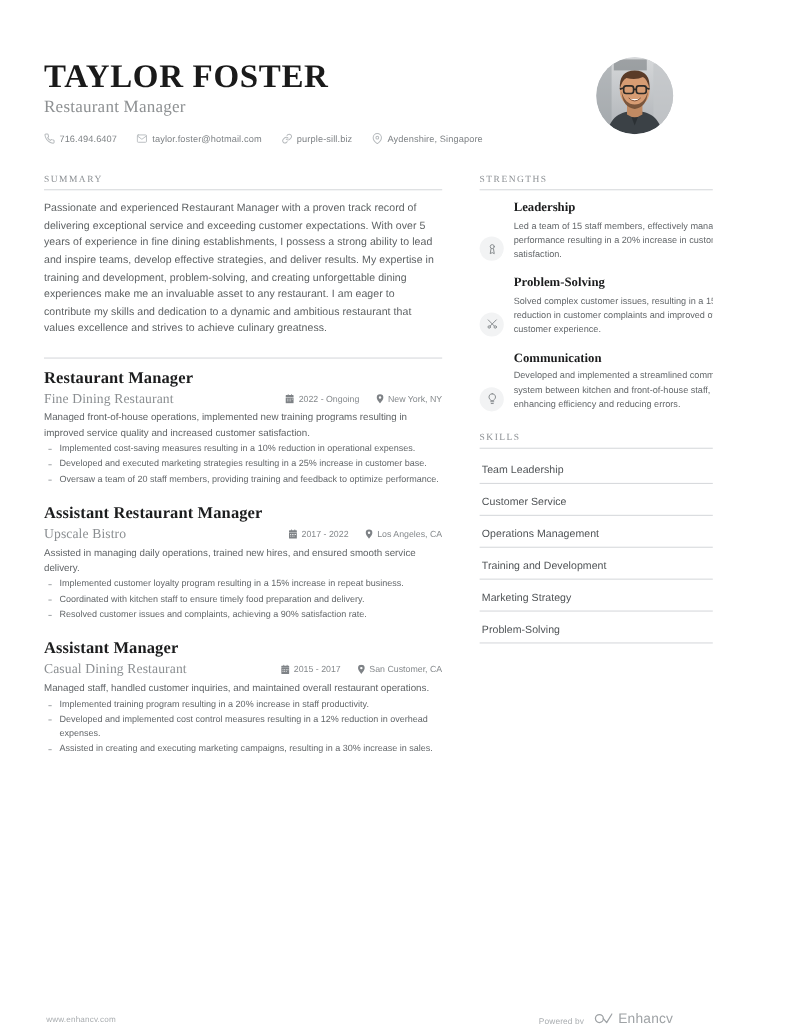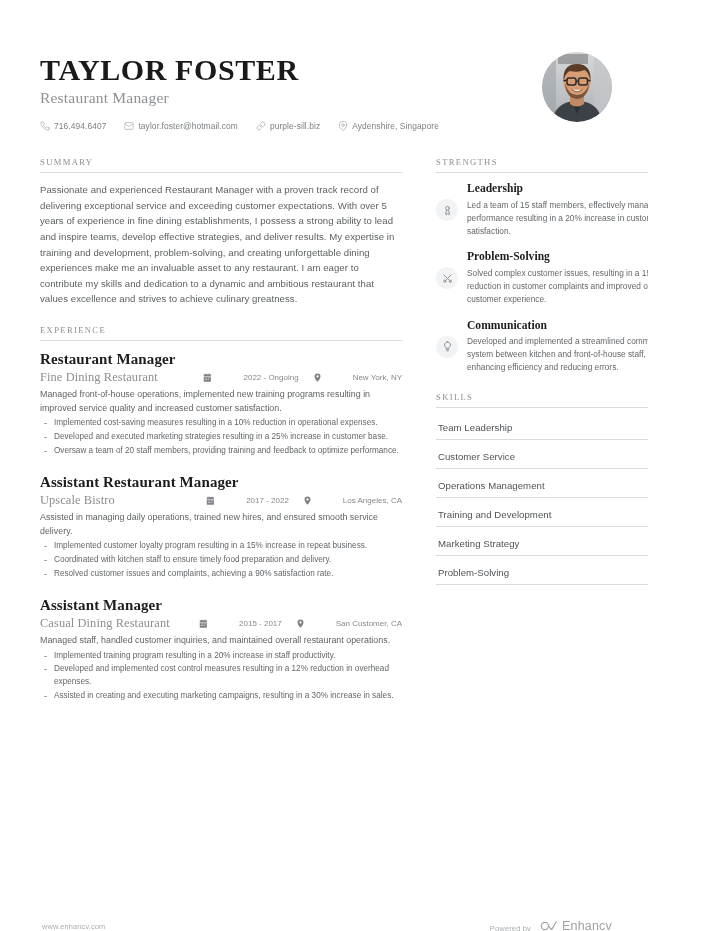--- a/index.html
+++ b/index.html
@@ -147,21 +147,20 @@
     flex: 0 0 auto;
   }
   .exp-spacer { flex: 1 1 auto; min-width: 10px; }
   .exp-chip {
     display: flex;
     align-items: center;
     font-size: 8px;
     color: #85898c;
     white-space: nowrap;
     margin-left: 14px;
-    gap: 28px;
   }
   .exp-chip .ci {
     width: 9px; height: 9px;
     margin-right: 3px;
     display: inline-flex; align-items: center; justify-content: center;
     color: #7e8286;
     flex: 0 0 auto;
   }
   .exp-chip .ci svg { display: block; }
 
@@ -192,21 +191,21 @@
 
   
   .philosophy-text {
     font-family: "Liberation Serif", serif;
     font-size: 12.6px;
     line-height: 1.45;
     color: #4f5356;
     letter-spacing: 0.05px;
   }
 
-  .strength { display: flex; margin-bottom: 13px; align-items: center; }
+  .strength { display: flex; margin-bottom: 13px; align-items: flex-end; }
   .strength-icon {
     width: 22px; height: 22px;
     border-radius: 50%;
     background: #f2f3f4;
     flex: 0 0 auto;
     display: flex; align-items: center; justify-content: center;
     margin-right: 9px;
     margin-top: 1px;
     color: #85898c;
   }
@@ -383,21 +382,20 @@
 
     <div class="col-left">
 
       <div class="sec">
         <div class="sec-title">SUMMARY</div>
         <div class="sec-rule"></div>
         <div class="summary-text">Passionate and experienced Restaurant Manager with a proven track record of delivering exceptional service and exceeding customer expectations. With over 5 years of experience in fine dining establishments, I possess a strong ability to lead and inspire teams, develop effective strategies, and deliver results. My expertise in training and development, problem-solving, and creating unforgettable dining experiences make me an invaluable asset to any restaurant. I am eager to contribute my skills and dedication to a dynamic and ambitious restaurant that values excellence and strives to achieve culinary greatness.</div>
       </div>
 
       <div class="sec">
-        <div class="sec-title">EXPERIENCE</div>
         <div class="sec-rule"></div>
 
         <div class="exp">
           <div class="exp-role">Restaurant Manager</div>
           <div class="exp-meta">
             <div class="exp-company">Fine Dining Restaurant</div>
             <div class="exp-spacer"></div>
             <div class="exp-chip">
               <span class="ci">
                 <svg width="9" height="9" viewBox="0 0 24 24" fill="currentColor">

